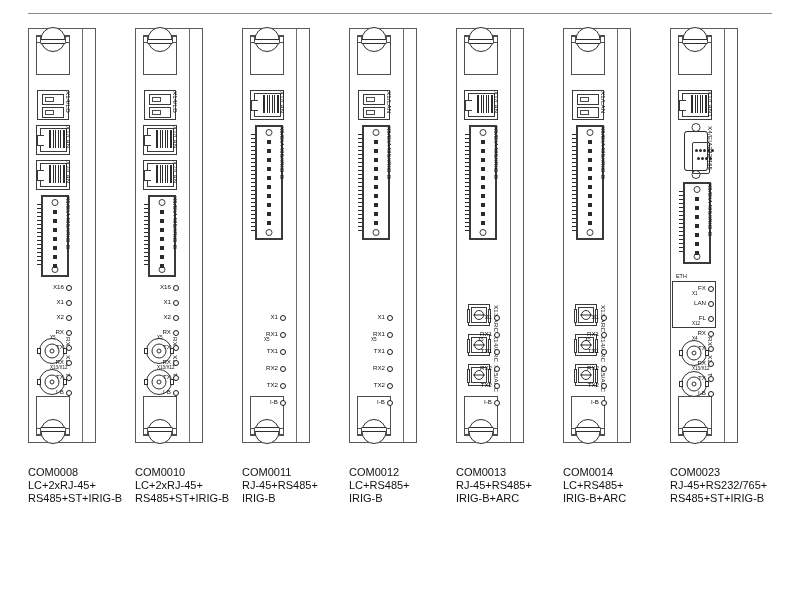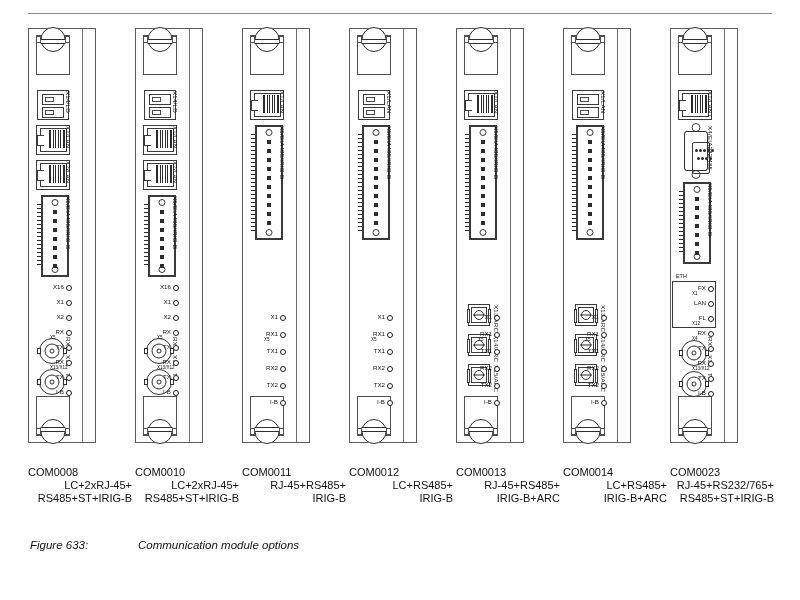--- a/index.html
+++ b/index.html
@@ -389,21 +389,21 @@
   }
   .caption-col {
     position: absolute;
     top: 0;
     width: 104px;
     font-size: 11px;
     line-height: 13px;
     color: #111;
   }
   .caption-col .name { white-space: nowrap; }
-  .caption-col .desc { white-space: nowrap; text-align: right; }
+  .caption-col .desc { white-space: nowrap; }
 
   
   .figure-caption {
     position: absolute;
     left: 30px;
     top: 539px;
     font-style: italic;
     font-size: 11.5px;
     color: #111;
   }
@@ -1062,17 +1062,14 @@
         <div class="desc">LC+RS485+</div>
         <div class="desc">IRIG-B+ARC</div>
       </div>
       <div class="caption-col" style="left: 642px;">
         <div class="name">COM0023</div>
         <div class="desc">RJ-45+RS232/765+</div>
         <div class="desc">RS485+ST+IRIG-B</div>
       </div>
     </div>
 
-  <div class="figure-caption">
-    <span class="fc-num">Figure 633:</span><span class="fc-title">Communication module options</span>
-  </div>
 
 </div>
 
 </body></html>

